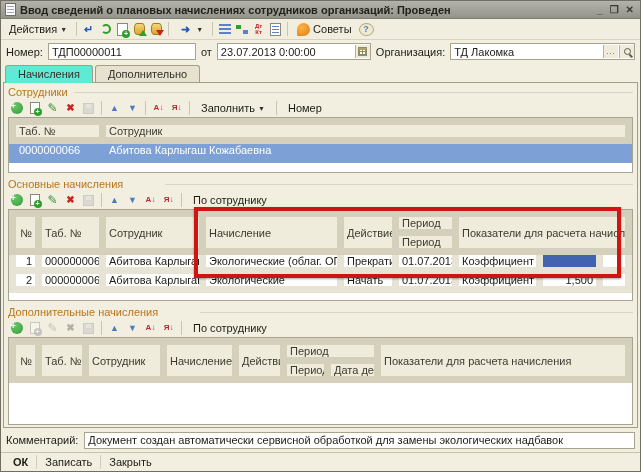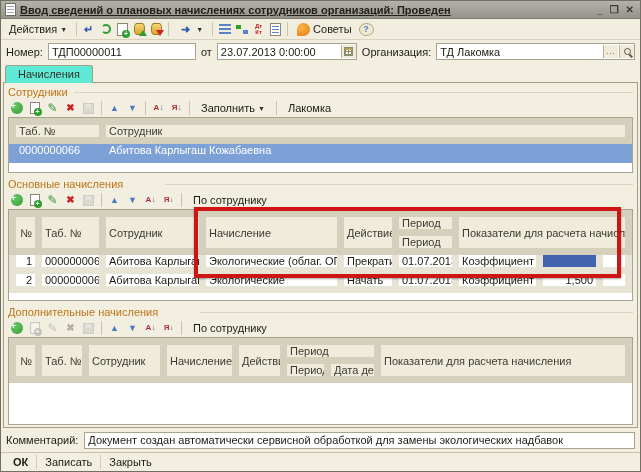--- a/index.html
+++ b/index.html
@@ -10,21 +10,21 @@
             background:#f2efe1; overflow:hidden; display:flex; flex-direction:column; }
 
   
   .titlebar { height:18px; flex:0 0 18px; display:flex; align-items:center; gap:4px;
               padding:0 4px; background:linear-gradient(#b3b2ab,#95948b);
               border-bottom:1px solid #7e7d73; }
   .doc-ico { width:11px; height:13px; background:#fdfdfa; border:1px solid #6e6e66;
              position:relative; flex:0 0 auto; }
   .doc-ico::before { content:""; position:absolute; left:1px; right:1px; top:2px;
              height:1px; background:#9aa7c8; box-shadow:0 3px 0 #9aa7c8, 0 6px 0 #9aa7c8; }
-  .title-text { font-weight:bold; color:#21211a; white-space:nowrap; overflow:hidden; flex:1;text-decoration:underline; }
+  .title-text { font-weight:bold; color:#21211a; white-space:nowrap; overflow:hidden; flex:1; }
   .win-btns { display:flex; gap:7px; color:#3a3a32; font-weight:bold; font-size:10px; padding-right:2px; }
   .win-btns span { cursor:default; }
 
   
   .toolbar { height:21px; flex:0 0 21px; display:flex; align-items:center; gap:2px;
              padding:0 3px; background:#f1eedf; border-bottom:1px solid #d7d3bf; }
   .tb-btn { display:inline-flex; align-items:center; gap:3px; padding:1px 4px;
             border:1px solid transparent; border-radius:2px; cursor:default; white-space:nowrap; }
   .tb-sep { width:1px; height:14px; background:#c9c5b0; margin:0 2px; flex:0 0 1px; }
   .ico { width:15px; height:15px; display:inline-flex; align-items:center; justify-content:center;
@@ -55,21 +55,21 @@
               border-radius:50% 50% 50% 10%; }
   .ico-help { width:13px; height:13px; border-radius:50%; background:#efe9d2; border:1px solid #b0a87e;
               color:#5b82c4; font-weight:bold; font-size:9px; }
 
   
   .fieldsrow { height:23px; flex:0 0 23px; display:flex; align-items:center; gap:5px; padding:0 5px; }
   .lbl { white-space:nowrap; }
   .field { background:#fff; border:1px solid #a7a38c; height:17px; display:flex;
            align-items:center; padding:0 3px; overflow:hidden; white-space:nowrap; }
   .fld-number { width:148px; }
-  .fld-date { width:140px; position:relative; padding-right:18px; }
+  .fld-date { width:154px; position:relative; padding-right:18px; }
   .fld-org { flex:1; position:relative; padding-right:26px; }
   .in-btn { position:absolute; top:1px; bottom:1px; width:15px; background:#efecdc;
             border-left:1px solid #b6b29a; display:flex; align-items:center; justify-content:center;
             font-size:9px; color:#44402e; cursor:default; }
   .cal-btn { right:0; }
   .cal-glyph { width:9px; height:9px; background:
       linear-gradient(#b4a15c,#b4a15c) 0 0/9px 2px no-repeat,
       repeating-linear-gradient(90deg,#8f8a6e 0 1px, transparent 1px 3px),
       repeating-linear-gradient(#8f8a6e 0 1px, transparent 1px 3px), #fdfbef;
       border:1px solid #8f8a6e; }
@@ -222,20 +222,21 @@
       <span>ТД Лакомка</span>
       <span class="in-btn dots-btn">...</span>
       <span class="in-btn mag-btn">
           <span class="mag"></span>
         </span>
     </span>
   </div>
 
   <div class="tabsrow">
     <span class="tab active">Начисления</span>
+    <span class="tab">Дополнительно</span>
   </div>
 
   <div class="tabpanel">
 
     <div class="group-title">
       <span>Сотрудники</span>
         <span class="gt-line"></span>
     </div>
     <div class="mini-toolbar">
       <span class="mi">
@@ -262,21 +263,21 @@
       <span class="mi mi-sort">
           <span>Я</span>
           <span class="blue">↓</span>
         </span>
       <span class="tb-sep"></span>
       <span class="flat-btn">
         <span>Заполнить</span>
         <span class="arr">▼</span>
       </span>
       <span class="tb-sep"></span>
-      <span class="flat-btn">Лакомка</span>
+      <span class="flat-btn">Номер</span>
     </div>
     <div class="table-box emp-box">
       <table>
         <colgroup>
             <col style="width:90px">
             <col>
           </colgroup>
         <thead>
           <tr>
             <th>Таб. №</th>

